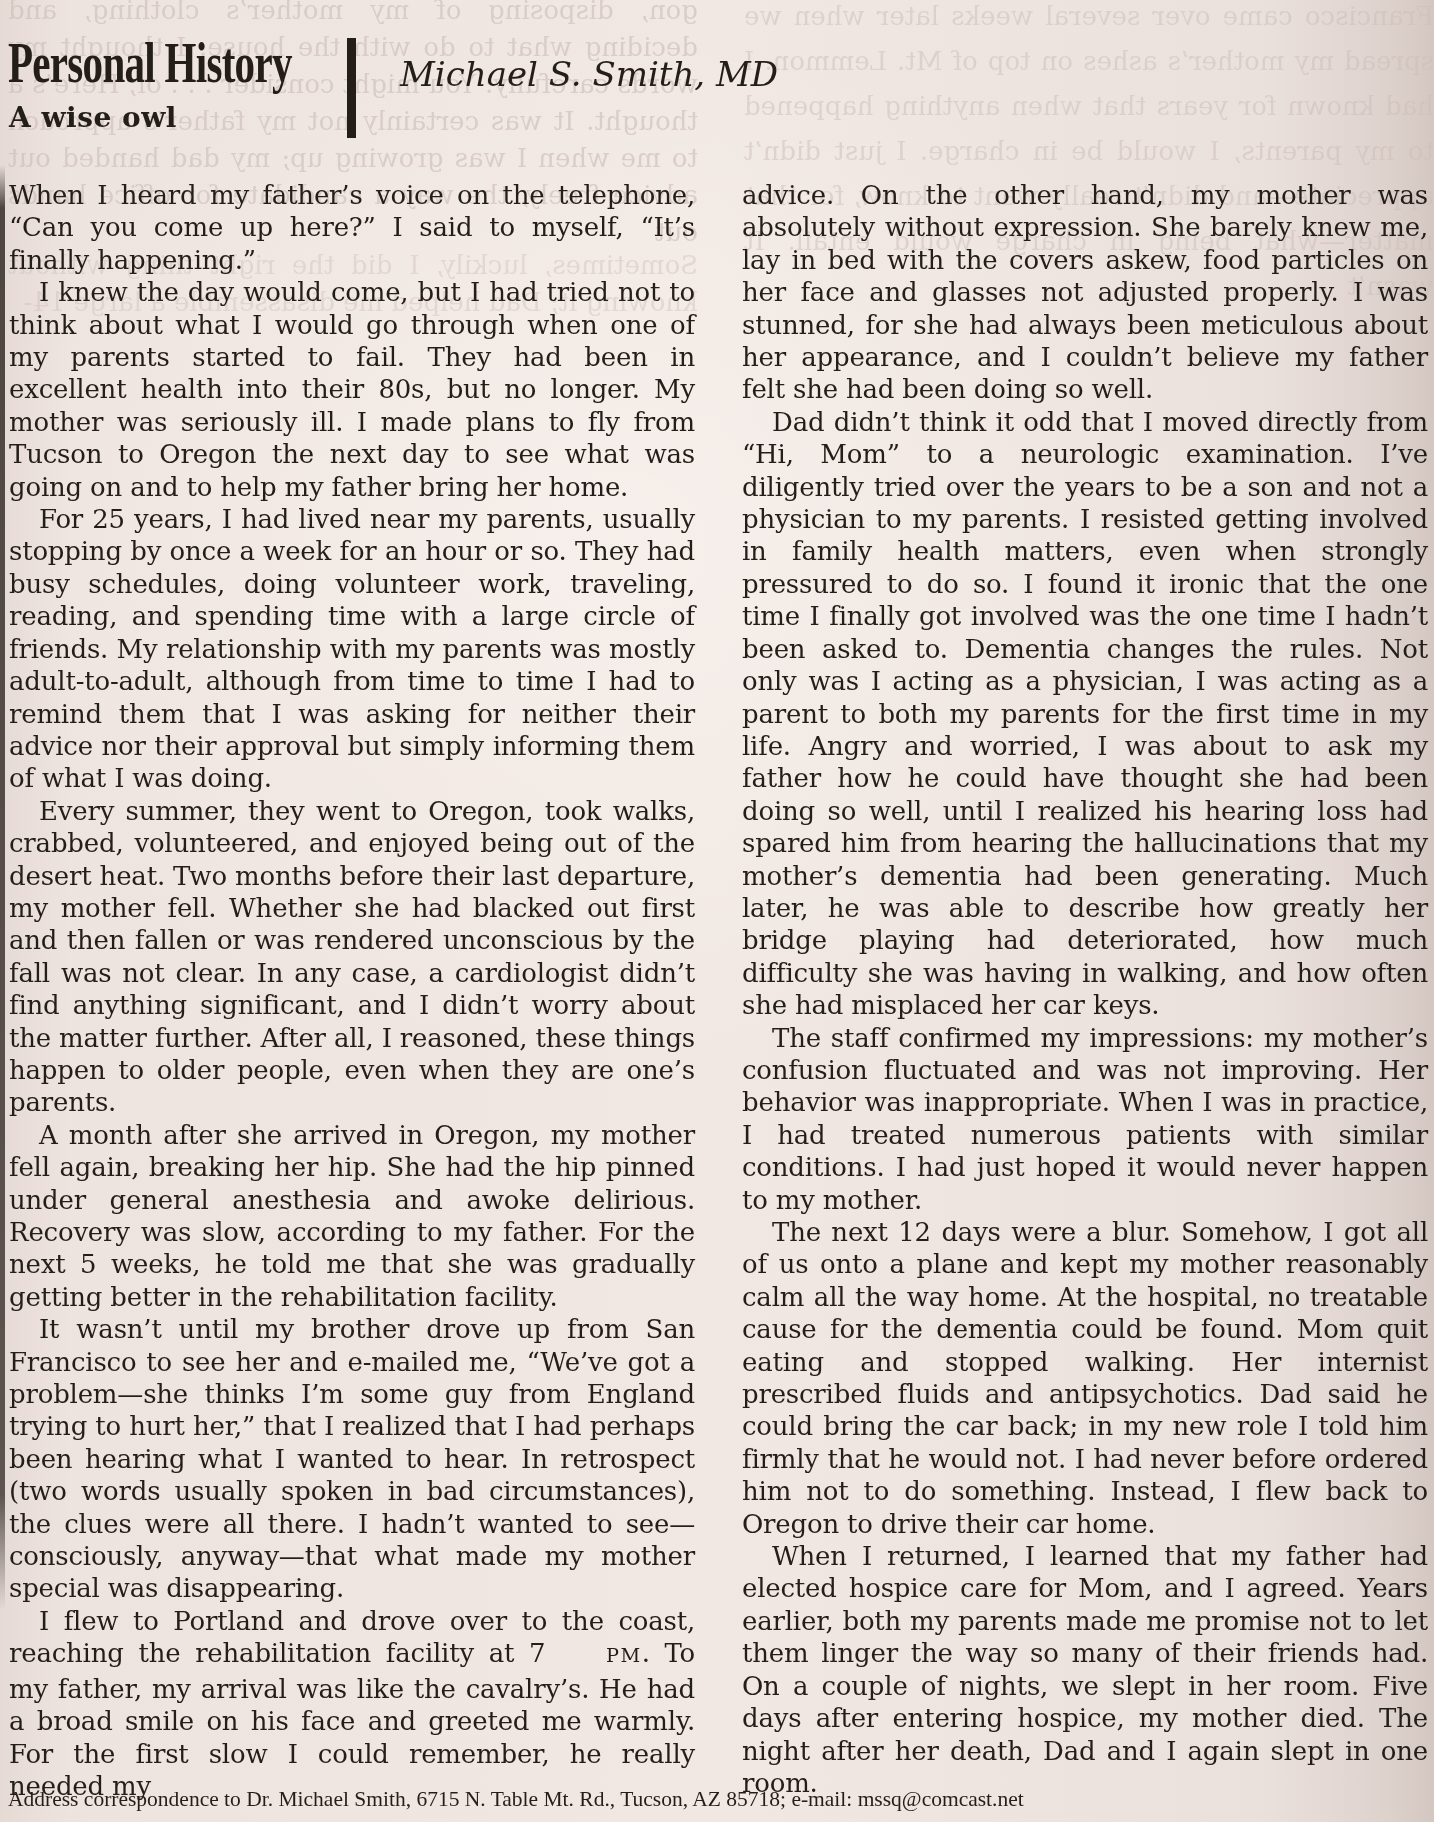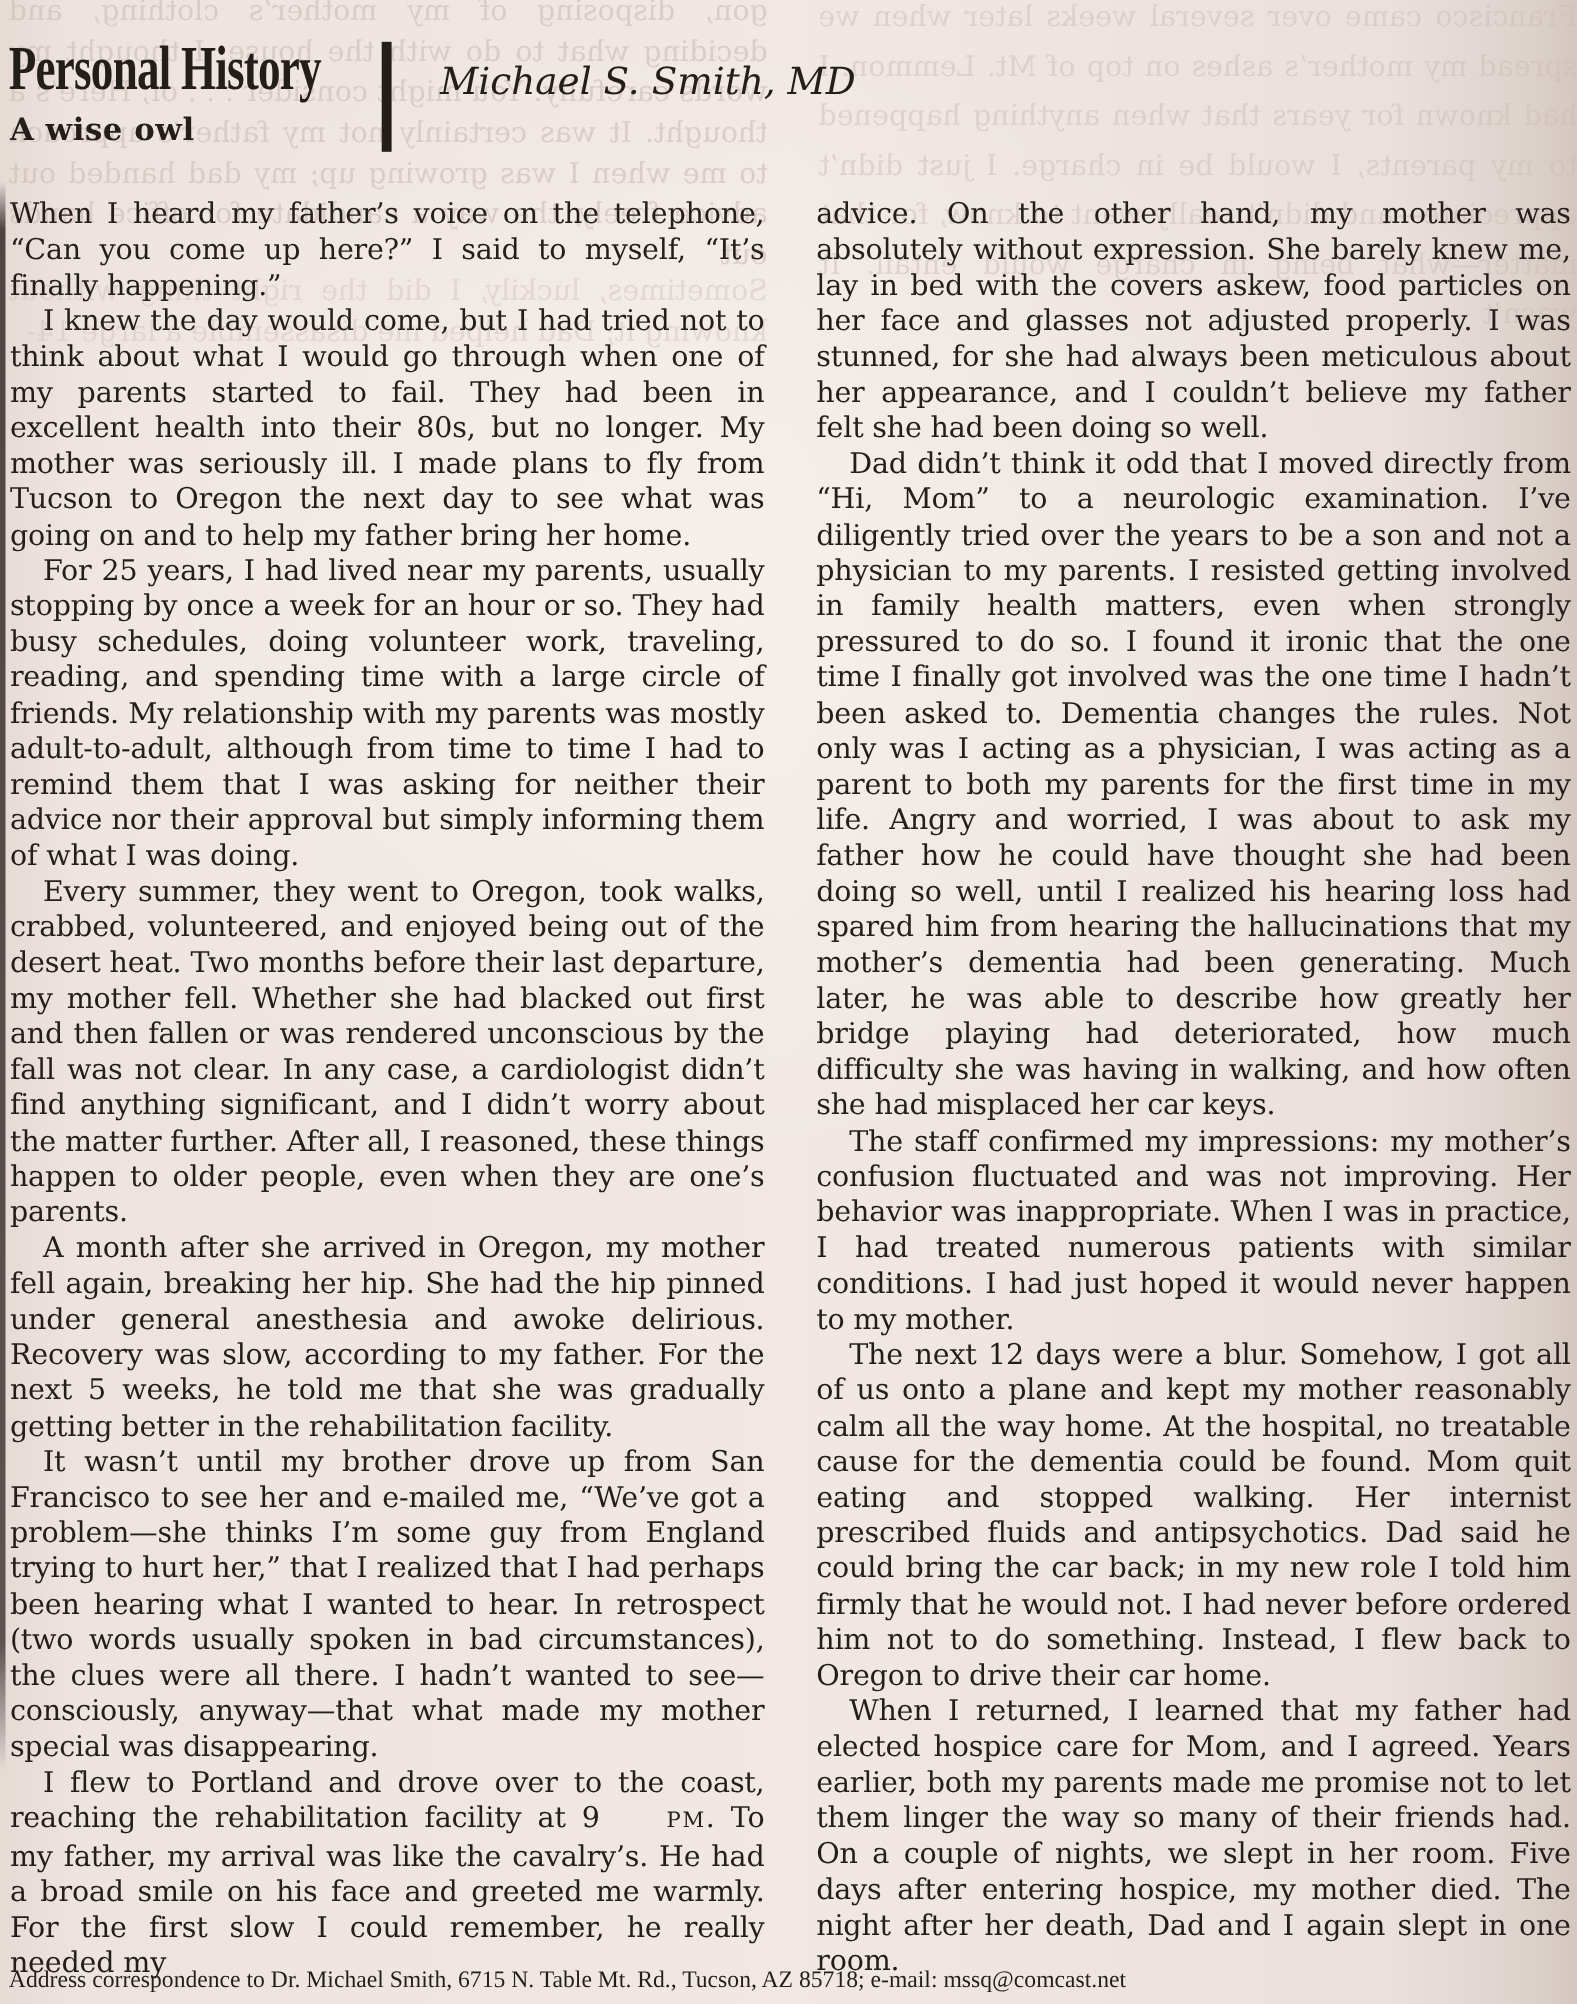--- a/index.html
+++ b/index.html
@@ -83,21 +83,21 @@
   </div>
 
   <div class="columns">
     <div class="col">
         <p class="para"><span>When I heard my father’s voice on the telephone, “Can you come up here?” I said to myself, “It’s finally happening.”</span></p>
         <p class="para indent"><span>I knew the day would come, but I had tried not to think about what I would go through when one of my parents started to fail. They had been in excellent health into their 80s, but no longer. My mother was seriously ill. I made plans to fly from Tucson to Oregon the next day to see what was going on and to help my father bring her home.</span></p>
         <p class="para indent"><span>For 25 years, I had lived near my parents, usually stopping by once a week for an hour or so. They had busy schedules, doing volunteer work, traveling, reading, and spending time with a large circle of friends. My relationship with my parents was mostly adult-to-adult, although from time to time I had to remind them that I was asking for neither their advice nor their approval but simply informing them of what I was doing.</span></p>
         <p class="para indent"><span>Every summer, they went to Oregon, took walks, crabbed, volunteered, and enjoyed being out of the desert heat. Two months before their last departure, my mother fell. Whether she had blacked out first and then fallen or was rendered unconscious by the fall was not clear. In any case, a cardiologist didn’t find anything significant, and I didn’t worry about the matter further. After all, I reasoned, these things happen to older people, even when they are one’s parents.</span></p>
         <p class="para indent"><span>A month after she arrived in Oregon, my mother fell again, breaking her hip. She had the hip pinned under general anesthesia and awoke delirious. Recovery was slow, according to my father. For the next 5 weeks, he told me that she was gradually getting better in the rehabilitation facility.</span></p>
         <p class="para indent"><span>It wasn’t until my brother drove up from San Francisco to see her and e-mailed me, “We’ve got a problem—she thinks I’m some guy from England trying to hurt her,” that I realized that I had perhaps been hearing what I wanted to hear. In retrospect (two words usually spoken in bad circumstances), the clues were all there. I hadn’t wanted to see—consciously, anyway—that what made my mother special was disappearing.</span></p>
-        <p class="para indent"><span>I flew to Portland and drove over to the coast, reaching the rehabilitation facility at 9 </span><span class="smallcaps">PM</span><span>. To my father, my arrival was like the cavalry’s. He had a broad smile on his face and greeted me warmly. For the first slow I could remember, he really needed </span><span class="italic">my</span></p>
+        <p class="para indent"><span>I flew to Portland and drove over to the coast, reaching the rehabilitation facility at 7 </span><span class="smallcaps">PM</span><span>. To my father, my arrival was like the cavalry’s. He had a broad smile on his face and greeted me warmly. For the first slow I could remember, he really needed </span><span class="italic">my</span></p>
       </div>
     <div class="col">
         <p class="para"><span>advice. On the other hand, my mother was absolutely without expression. She barely knew me, lay in bed with the covers askew, food particles on her face and glasses not adjusted properly. I was stunned, for she had always been meticulous about her appearance, and I couldn’t believe my father felt she had been doing so well.</span></p>
         <p class="para indent"><span>Dad didn’t think it odd that I moved directly from “Hi, Mom” to a neurologic examination. I’ve diligently tried over the years to be a son and not a physician to my parents. I resisted getting involved in family health matters, even when strongly pressured to do so. I found it ironic that the one time I finally got involved was the one time I hadn’t been asked to. Dementia changes the rules. Not only was I acting as a physician, I was acting as a parent to both my parents for the first time in my life. Angry and worried, I was about to ask my father how he could have thought she had been doing so well, until I realized his hearing loss had spared him from hearing the hallucinations that my mother’s dementia had been generating. Much later, he was able to describe how greatly her bridge playing had deteriorated, how much difficulty she was having in walking, and how often she had misplaced her car keys.</span></p>
         <p class="para indent"><span>The staff confirmed my impressions: my mother’s confusion fluctuated and was not improving. Her behavior was inappropriate. When I was in practice, I had treated numerous patients with similar conditions. I had just hoped it would never happen to my mother.</span></p>
         <p class="para indent"><span>The next 12 days were a blur. Somehow, I got all of us onto a plane and kept my mother reasonably calm all the way home. At the hospital, no treatable cause for the dementia could be found. Mom quit eating and stopped walking. Her internist prescribed fluids and antipsychotics. Dad said he could bring the car back; in my new role I told him firmly that he would not. I had never before ordered him not to do something. Instead, I flew back to Oregon to drive their car home.</span></p>
         <p class="para indent"><span>When I returned, I learned that my father had elected hospice care for Mom, and I agreed. Years earlier, both my parents made me promise not to let them linger the way so many of their friends had. On a couple of nights, we slept in her room. Five days after entering hospice, my mother died. The night after her death, Dad and I again slept in one room.</span></p>
       </div>
   </div>
 

